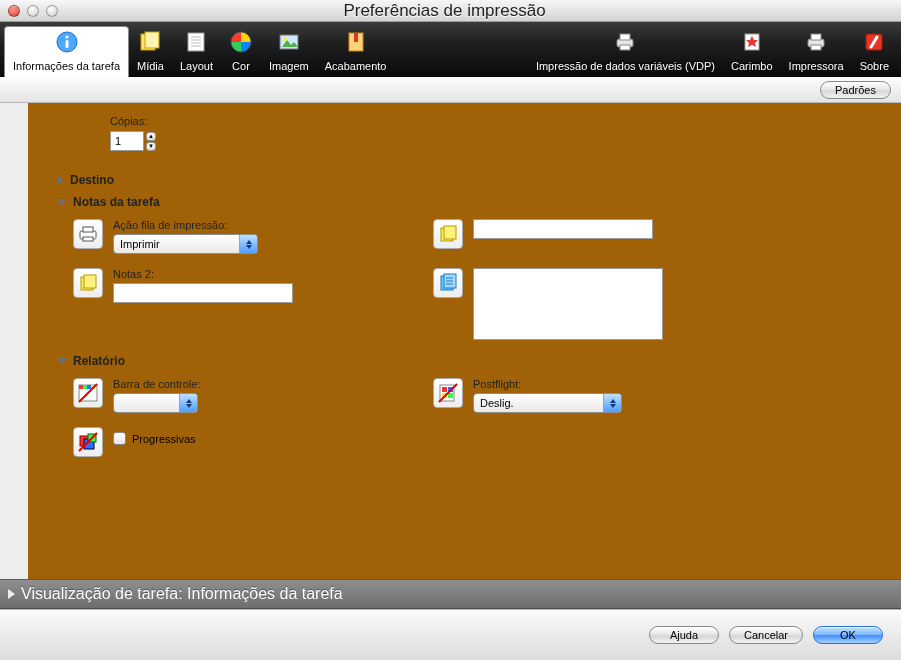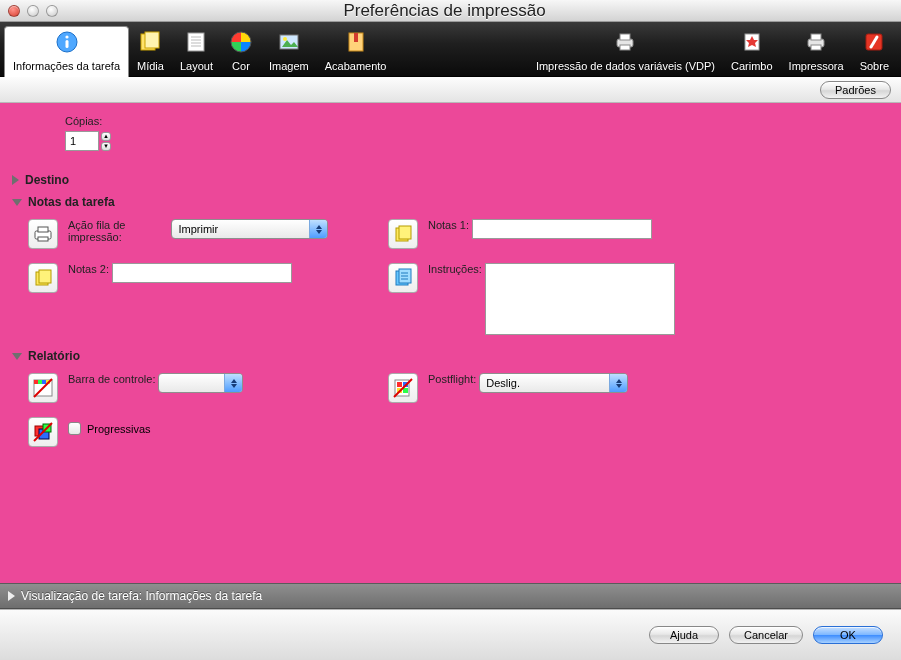--- a/index.html
+++ b/index.html
@@ -101,22 +101,23 @@
   }
   .aqua-btn.primary {
     background: linear-gradient(#c7e0ff,#7fb8ff 48%,#3f8eff 52%,#a7d1ff);
     border-color:#2a6fd6;
     color:#000;
   }
   
   .content {
     flex: 1;
     overflow: auto;
-    background: #ec4899;
-    padding: 12px 10px 6px;
+    background: #a16207;
+    padding: 12px 27px 6px;
+    margin-left: 28px;
   }
   .copies-row {
     display: flex;
     flex-direction: column;
     gap: 4px;
     padding-left: 55px;
     margin-bottom: 18px;
   }
   .copies-label { color:#222; }
   .copies-input {
@@ -161,21 +162,21 @@
     grid-template-columns: 40px 260px 60px 40px 1fr;
     row-gap: 14px;
     align-items: start;
   }
   .ic-box {
     width:30px; height:30px;
     border:1px solid #aaa; border-radius:4px;
     background:linear-gradient(#fff,#eee);
     display:flex;align-items:center;justify-content:center;
   }
-  .field-col { display:flex; flex-direction:row; gap:3px; }
+  .field-col { display:flex; flex-direction:column; gap:3px; }
   .flabel { color:#222; }
   .select {
     position:relative;
     height:20px;
     background:linear-gradient(#fff,#e9e9e9);
     border:1px solid #8e8e8e; border-radius:4px;
     display:flex;align-items:center;padding:0 22px 0 6px;
     font-size:11px;
   }
   .select .cap {
@@ -200,21 +201,21 @@
   .chk { width:13px;height:13px;border:1px solid #888;border-radius:3px;background:linear-gradient(#fff,#e7e7e7);}
   
   .preview-bar {
     background:linear-gradient(#8f8f8f,#6e6e6e);
     color:#fff;
     padding:5px 8px;
     display:flex;align-items:center;gap:6px;
     border-top:1px solid #5b5b5b;
     border-bottom:1px solid #4c4c4c;
     text-shadow:0 -1px 0 rgba(0,0,0,0.4);
-    font-size:12px;
+    font-size:16px;
     text-align:center;
   }
   .preview-bar .triangle { border-left-color:#eee; }
   
   .footer {
     height:51px;
     background:linear-gradient(#fbfbfb,#dcdcdc);
     border-top:1px solid #b5b5b5;
     display:flex;align-items:center;justify-content:flex-end;
     gap:10px;padding-right:18px;
@@ -377,34 +378,33 @@
 
       <div class="ic-box">
         <svg width="20" height="20">
             <rect x="2" y="7" width="16" height="8" rx="1.5" fill="#fff" stroke="#555"></rect>
             <rect x="5" y="3" width="10" height="5" fill="#fff" stroke="#555"></rect>
             <rect x="5" y="13" width="10" height="4" fill="#fff" stroke="#555"></rect>
           </svg>
       </div>
       <div class="field-col">
         <span class="flabel">Ação fila de impressão:</span>
-        <div class="select" style="width:174px">
+        <div class="select" style="width:145px">
           <span>Imprimir</span>
           <div class="cap"></div>
         </div>
       </div>
       <div></div>
       <div class="ic-box">
         <svg width="20" height="20">
             <rect x="3" y="4" width="12" height="13" fill="#ffe95e" stroke="#b59b00"></rect>
             <rect x="6" y="2" width="12" height="13" fill="#fff27a" stroke="#b59b00"></rect>
           </svg>
       </div>
       <div class="field-col">
-        <span class="flabel">Notas 1:</span>
         <input class="textin" style="width: 180px;" value="">
       </div>
 
       <div class="ic-box">
         <svg width="20" height="20">
             <rect x="3" y="4" width="12" height="13" fill="#ffe95e" stroke="#b59b00"></rect>
             <rect x="6" y="2" width="12" height="13" fill="#fff27a" stroke="#b59b00"></rect>
           </svg>
       </div>
       <div class="field-col">
@@ -415,21 +415,20 @@
       <div class="ic-box">
         <svg width="20" height="20">
             <rect x="3" y="3" width="12" height="14" fill="#66c7ff" stroke="#1e7bbf"></rect>
             <rect x="6" y="1" width="12" height="14" fill="#9fdcff" stroke="#1e7bbf"></rect>
             <line x1="8" y1="5" x2="15" y2="5" stroke="#1e7bbf"></line>
             <line x1="8" y1="8" x2="15" y2="8" stroke="#1e7bbf"></line>
             <line x1="8" y1="11" x2="15" y2="11" stroke="#1e7bbf"></line>
           </svg>
       </div>
       <div class="field-col">
-        <span class="flabel">Instruções:</span>
         <textarea class="textarea" style="width: 190px;"></textarea>
       </div>
     </div>
   </div>
 
   <div class="disc-row">
     <div class="triangle open"></div>
     <span class="disc-title">Relatório</span>
   </div>
   <div class="section-body">

